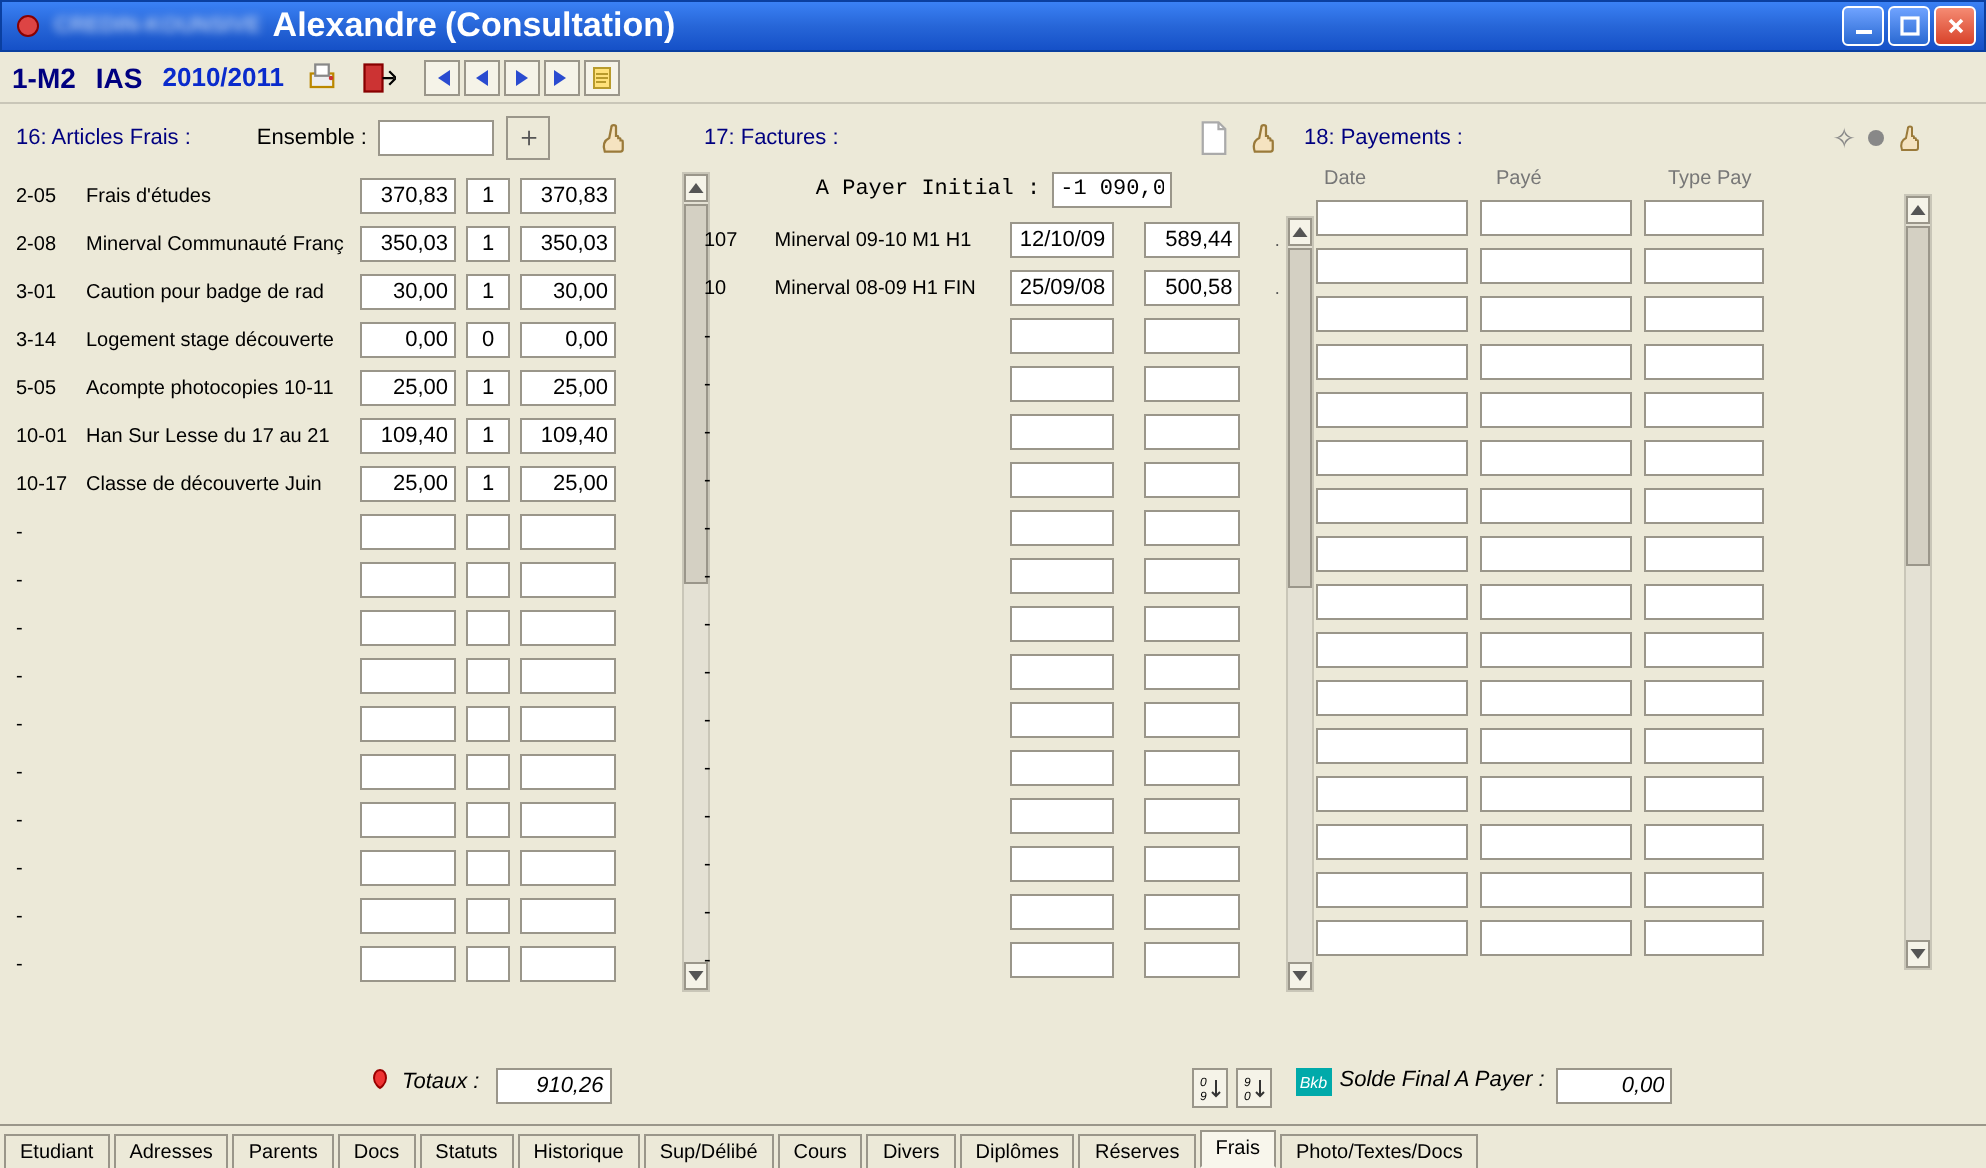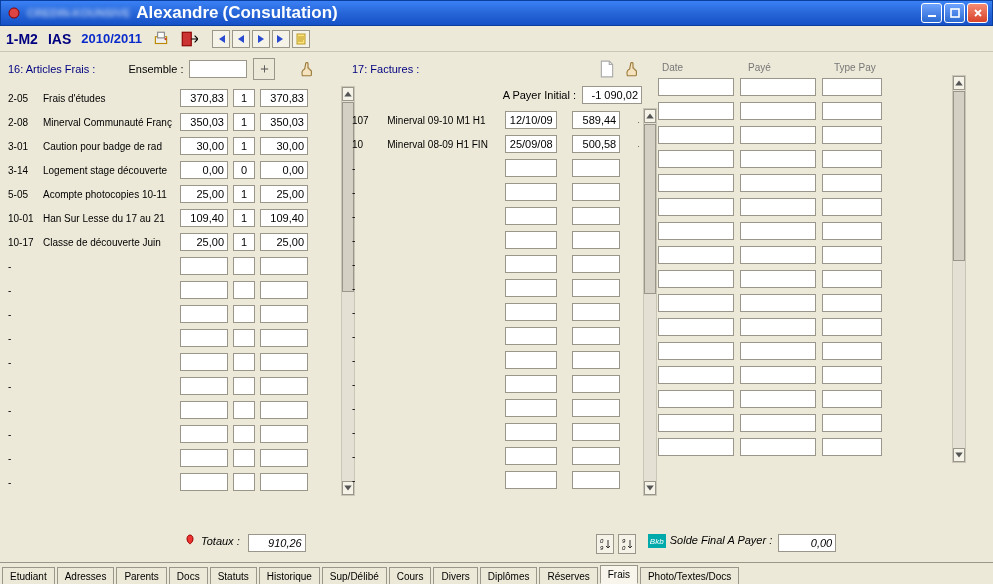--- a/index.html
+++ b/index.html
@@ -90,21 +90,21 @@
   .vscroll .arrow.btm { position:absolute; bottom:0; }
   .vscroll .thumb {
     position:absolute; top:15px; width:100%; height:190px; background:#d4d0c3;
     border:1px solid #9a968a;
   }
 
   
   .fact-header { display:flex; align-items:center; gap:8px; height:22px; }
   .fact-header .fill { flex:1; }
   .fact-header .newdoc, .fact-header .hand { width:18px; height:18px; }
-  .apayer-row { display:flex; align-items:center; justify-content:flex-end; gap:6px; height:22px; margin-top:4px;}
+  .apayer-row { display:flex; align-items:center; justify-content:center; gap:6px; height:22px; margin-top:4px;font-family:Liberation Mono, monospace;}
   .fact-row { display:flex; align-items:center; height:24px; gap:15px; }
   .fcode { width:24px; font-size:10px; }
   .fdesc { width:122px; font-size:10px; overflow:hidden; white-space:nowrap;}
   .fdate { width:52px; text-align:center; }
   .famt  { width:48px; text-align:right; }
   .tick  { width:8px; font-size:9px; color:#555; text-align:center; }
 
   
   .pay-header { display:flex; align-items:center; gap:8px; height:22px; }
   .pay-header .fill { flex:1; }
@@ -527,20 +527,33 @@
         <div class="arrow btm">
             <svg viewBox="0 0 8 8">
               <path d="M4 6L1 2h6z" fill="#555"></path>
             </svg>
           </div>
       </div>
     </div>
   </div>
 
   <div class="col-pay">
+    <div class="pay-header">
+      <span class="section-label">18: Payements :</span>
+      <span class="fill"></span>
+      <span class="iconcluster">
+        <span class="spark">✧</span>
+        <span class="dot"></span>
+        <span>
+          <svg width="16" height="16" viewBox="0 0 16 16">
+              <path d="M3 14c-1-3 0-5 2-6l1-5c0-1 2-1 2 0v4c1 0 1 0 1 1 1 0 1 0 1 1 1 0 1 0 1 1v3c0 1-1 1-1 1H3z" fill="#f5e3c0" stroke="#9a7a3a"></path>
+            </svg>
+        </span>
+      </span>
+    </div>
     <div class="pay-cols">
       <span class="c1">Date</span>
       <span class="c2">Payé</span>
       <span class="c3">Type Pay</span>
     </div>
     <div class="listwrap" style="margin-top:2px">
       <div class="grid-rows" style="height:388px" id="pay-rows">
           <div class="pay-row">
             <input type="text" class="pdate" style="">
             <input type="text" class="ppaid" style="">

